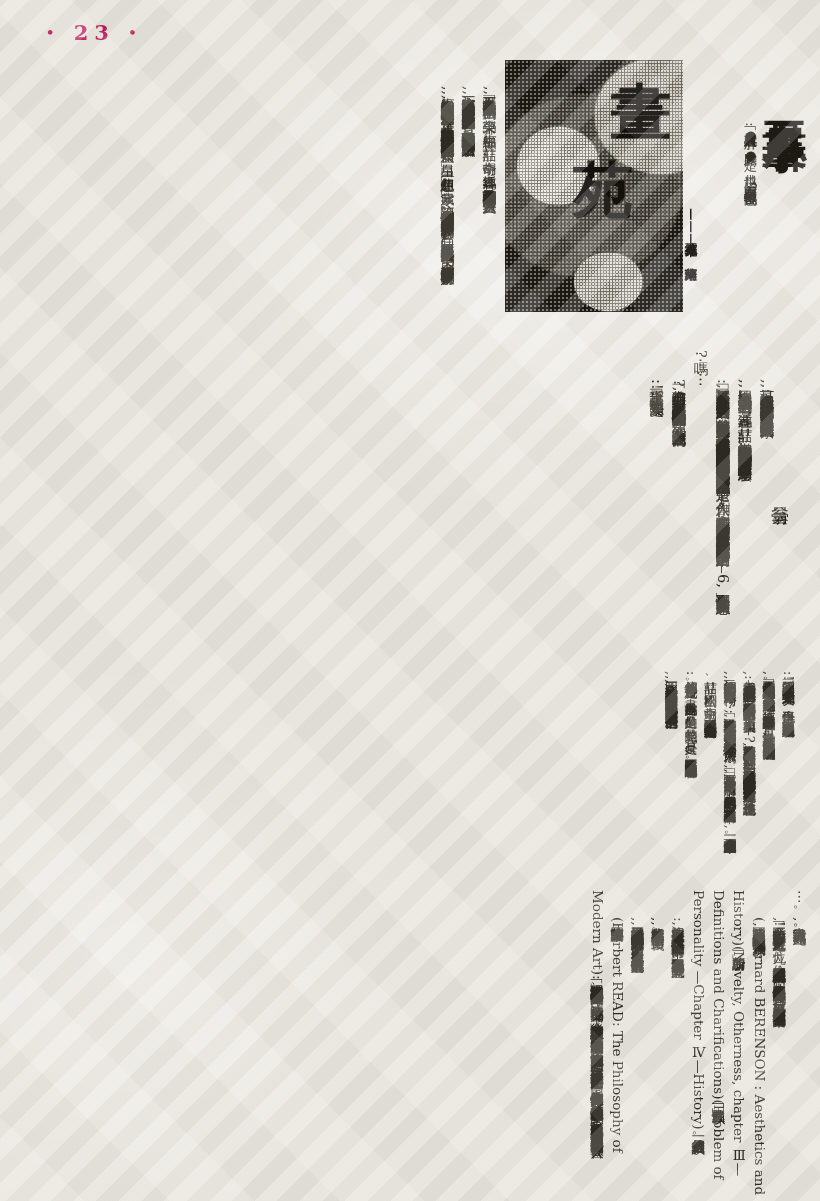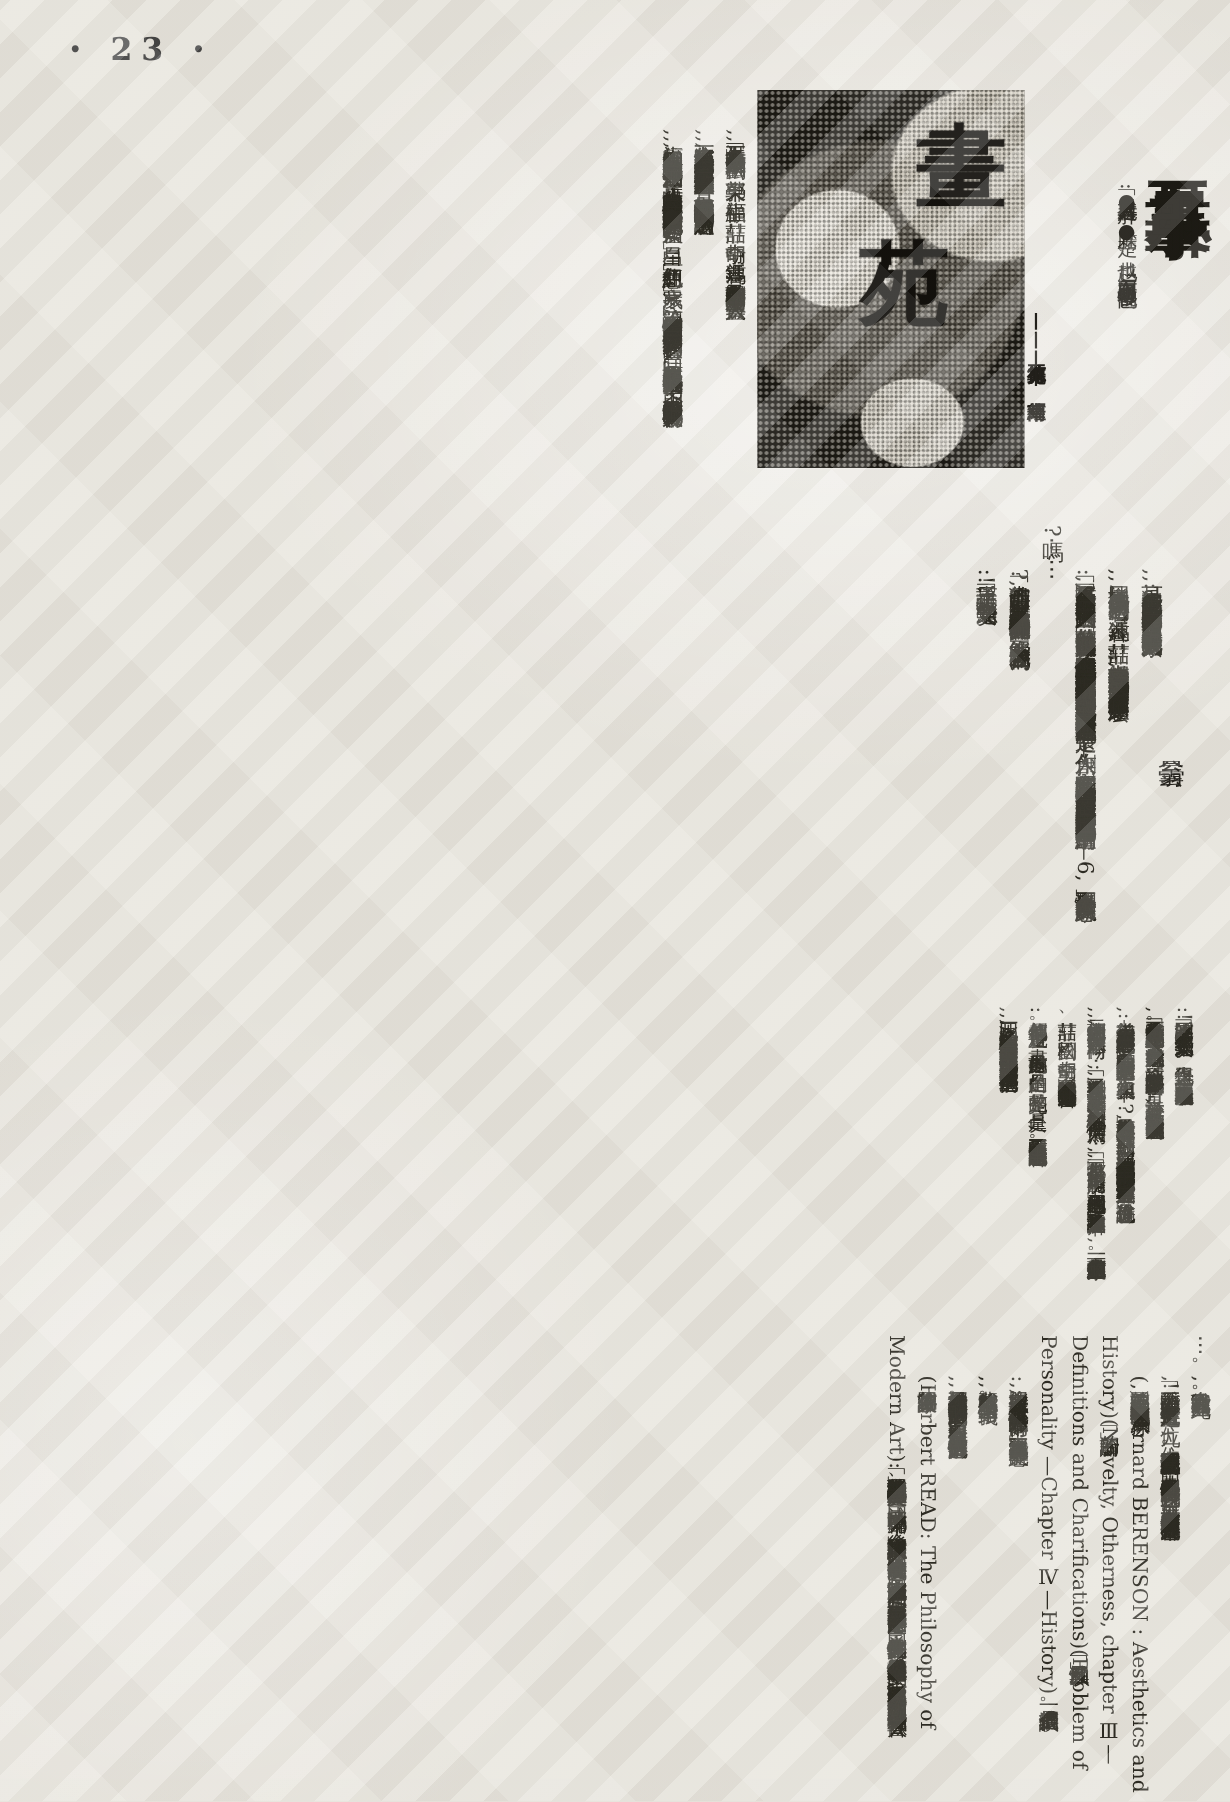--- a/index.html
+++ b/index.html
@@ -15,21 +15,21 @@
   
   .watermark{
     position:absolute;inset:0;pointer-events:none;z-index:5;
     background:
       repeating-linear-gradient(-45deg, rgba(255,255,255,.20) 0 16px, rgba(120,115,105,.045) 16px 32px),
       repeating-linear-gradient(45deg, rgba(255,255,255,.10) 0 60px, rgba(130,125,115,.03) 60px 120px);
     opacity:.8;
   }
   .page-num{
     position:absolute;left:46px;top:20px;font-size:21px;font-weight:bold;
-    letter-spacing:6px;color:#404040;
+    letter-spacing:6px;color:#be185d;
   }
   .page-num .dot{font-size:13px;vertical-align:3px;}
 
   
   .title-v{
     position:absolute;right:4px;top:86px;height:400px;
     writing-mode:vertical-rl;
     font-size:44px;line-height:1.42;font-weight:700;color:#17150f;
     letter-spacing:2px;
   }

